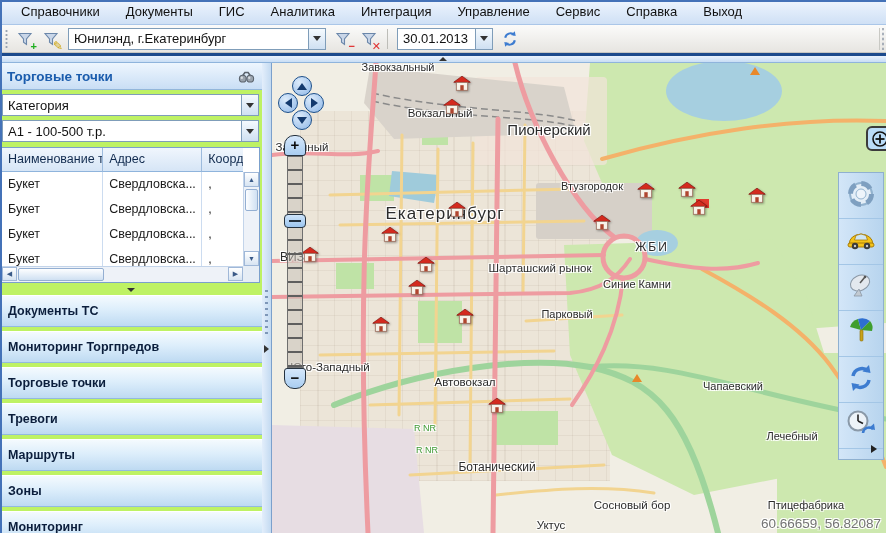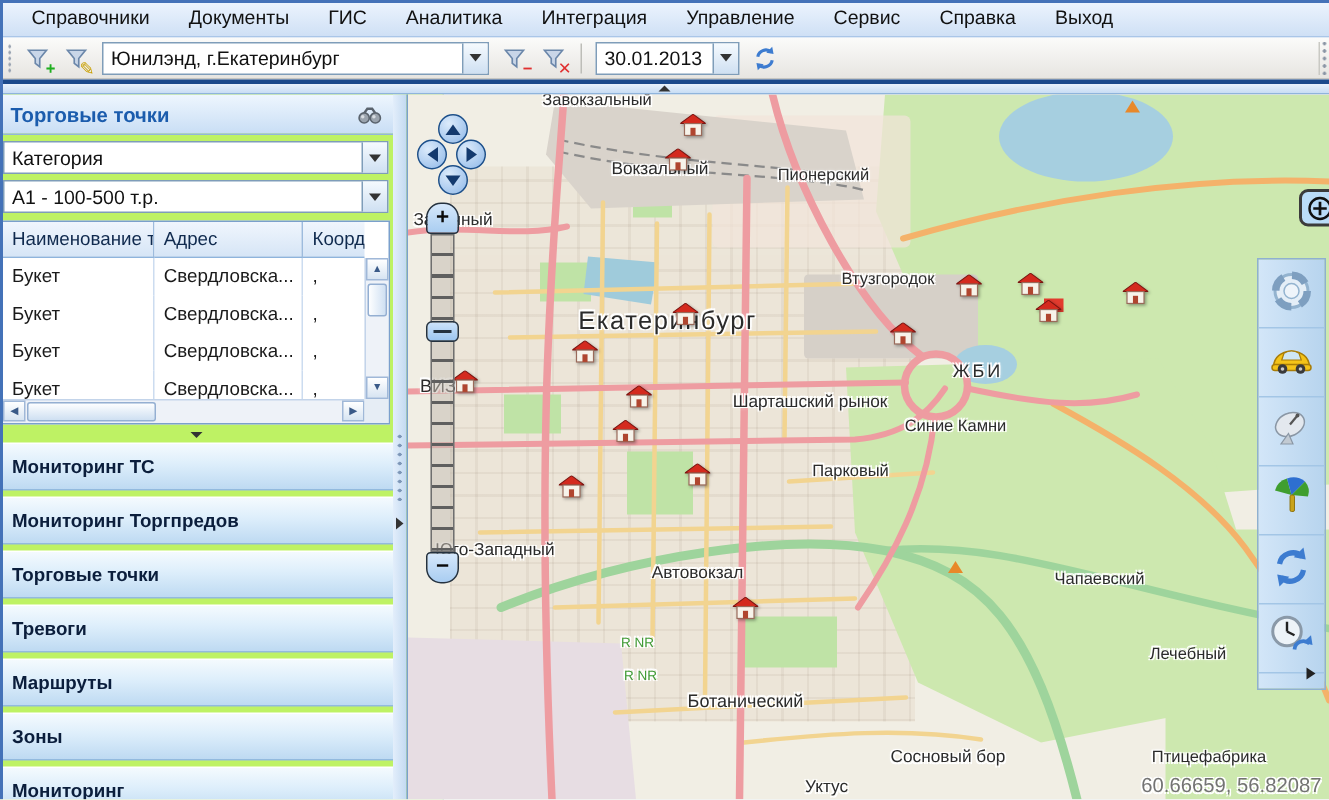--- a/index.html
+++ b/index.html
@@ -245,21 +245,21 @@
         <div class="h-thumb"></div>
         <div class="sc-btn rt">▶</div>
       </div>
       <div class="sc-corner"></div>
     </div>
 
     <div class="collapse-row">
         <span class="dn-tri"></span>
       </div>
     <div class="sections">
-        <div class="section">Мониторинг ТС</div>
+        <div class="section">Документы ТС</div>
         <div class="section">Мониторинг Торгпредов</div>
         <div class="section">Торговые точки</div>
         <div class="section">Тревоги</div>
         <div class="section">Маршруты</div>
         <div class="section">Зоны</div>
         <div class="section">Мониторинг</div>
       </div>
   </div>
 
   <div class="splitter">
@@ -315,21 +315,21 @@
         <path d="M0,92 C40,86 72,96 106,88" stroke="#ee9ca1" stroke-width="4"></path>
       </g>
       <rect x="424" y="136" width="13" height="9" fill="#e23b2e"></rect>
       <polygon points="483,4 488,12 478,12" fill="#e8882a"></polygon>
       <polygon points="365,311 370,319 360,319" fill="#e8882a"></polygon>
     </svg>
 
     <div class="map-labels">
         <span class="map-label" style="left: 126px; top: 4px; font-size: 11px;">Завокзальный</span>
         <span class="map-label" style="left: 168px; top: 50px; font-size: 11.5px;">Вокзальный</span>
-        <span class="map-label" style="left: 258px; top: 54px; font-size: 11px; padding-left: 38px;">Пионерский</span>
+        <span class="map-label" style="left: 258px; top: 66px; font-size: 15px; padding-left: 38px;">Пионерский</span>
         <span class="map-label" style="left: 30px; top: 84px; font-size: 11.5px;">Заречный</span>
         <span class="map-label" style="left: 173px; top: 151px; font-size: 17px; letter-spacing: 1px;">Екатеринбург</span>
         <span class="map-label" style="left: 320px; top: 123px; font-size: 11px;">Втузгородок</span>
         <span class="map-label" style="left: 380px; top: 172px; font-size: 12px; letter-spacing: 2px; margin-top: 12px;">ЖБИ</span>
         <span class="map-label" style="left: 268px; top: 205px; font-size: 11.5px;">Шарташский рынок</span>
         <span class="map-label" style="left: 365px; top: 221px; font-size: 11px;">Синие Камни</span>
         <span class="map-label" style="left: 295px; top: 251px; font-size: 11px;">Парковый</span>
         <span class="map-label" style="left: 20px; top: 194px; font-size: 12px;">ВИЗ</span>
         <span class="map-label" style="left: 58px; top: 304px; font-size: 11.5px;">Юго-Западный</span>
         <span class="map-label" style="left: 193px; top: 319px; font-size: 11.5px;">Автовокзал</span>

